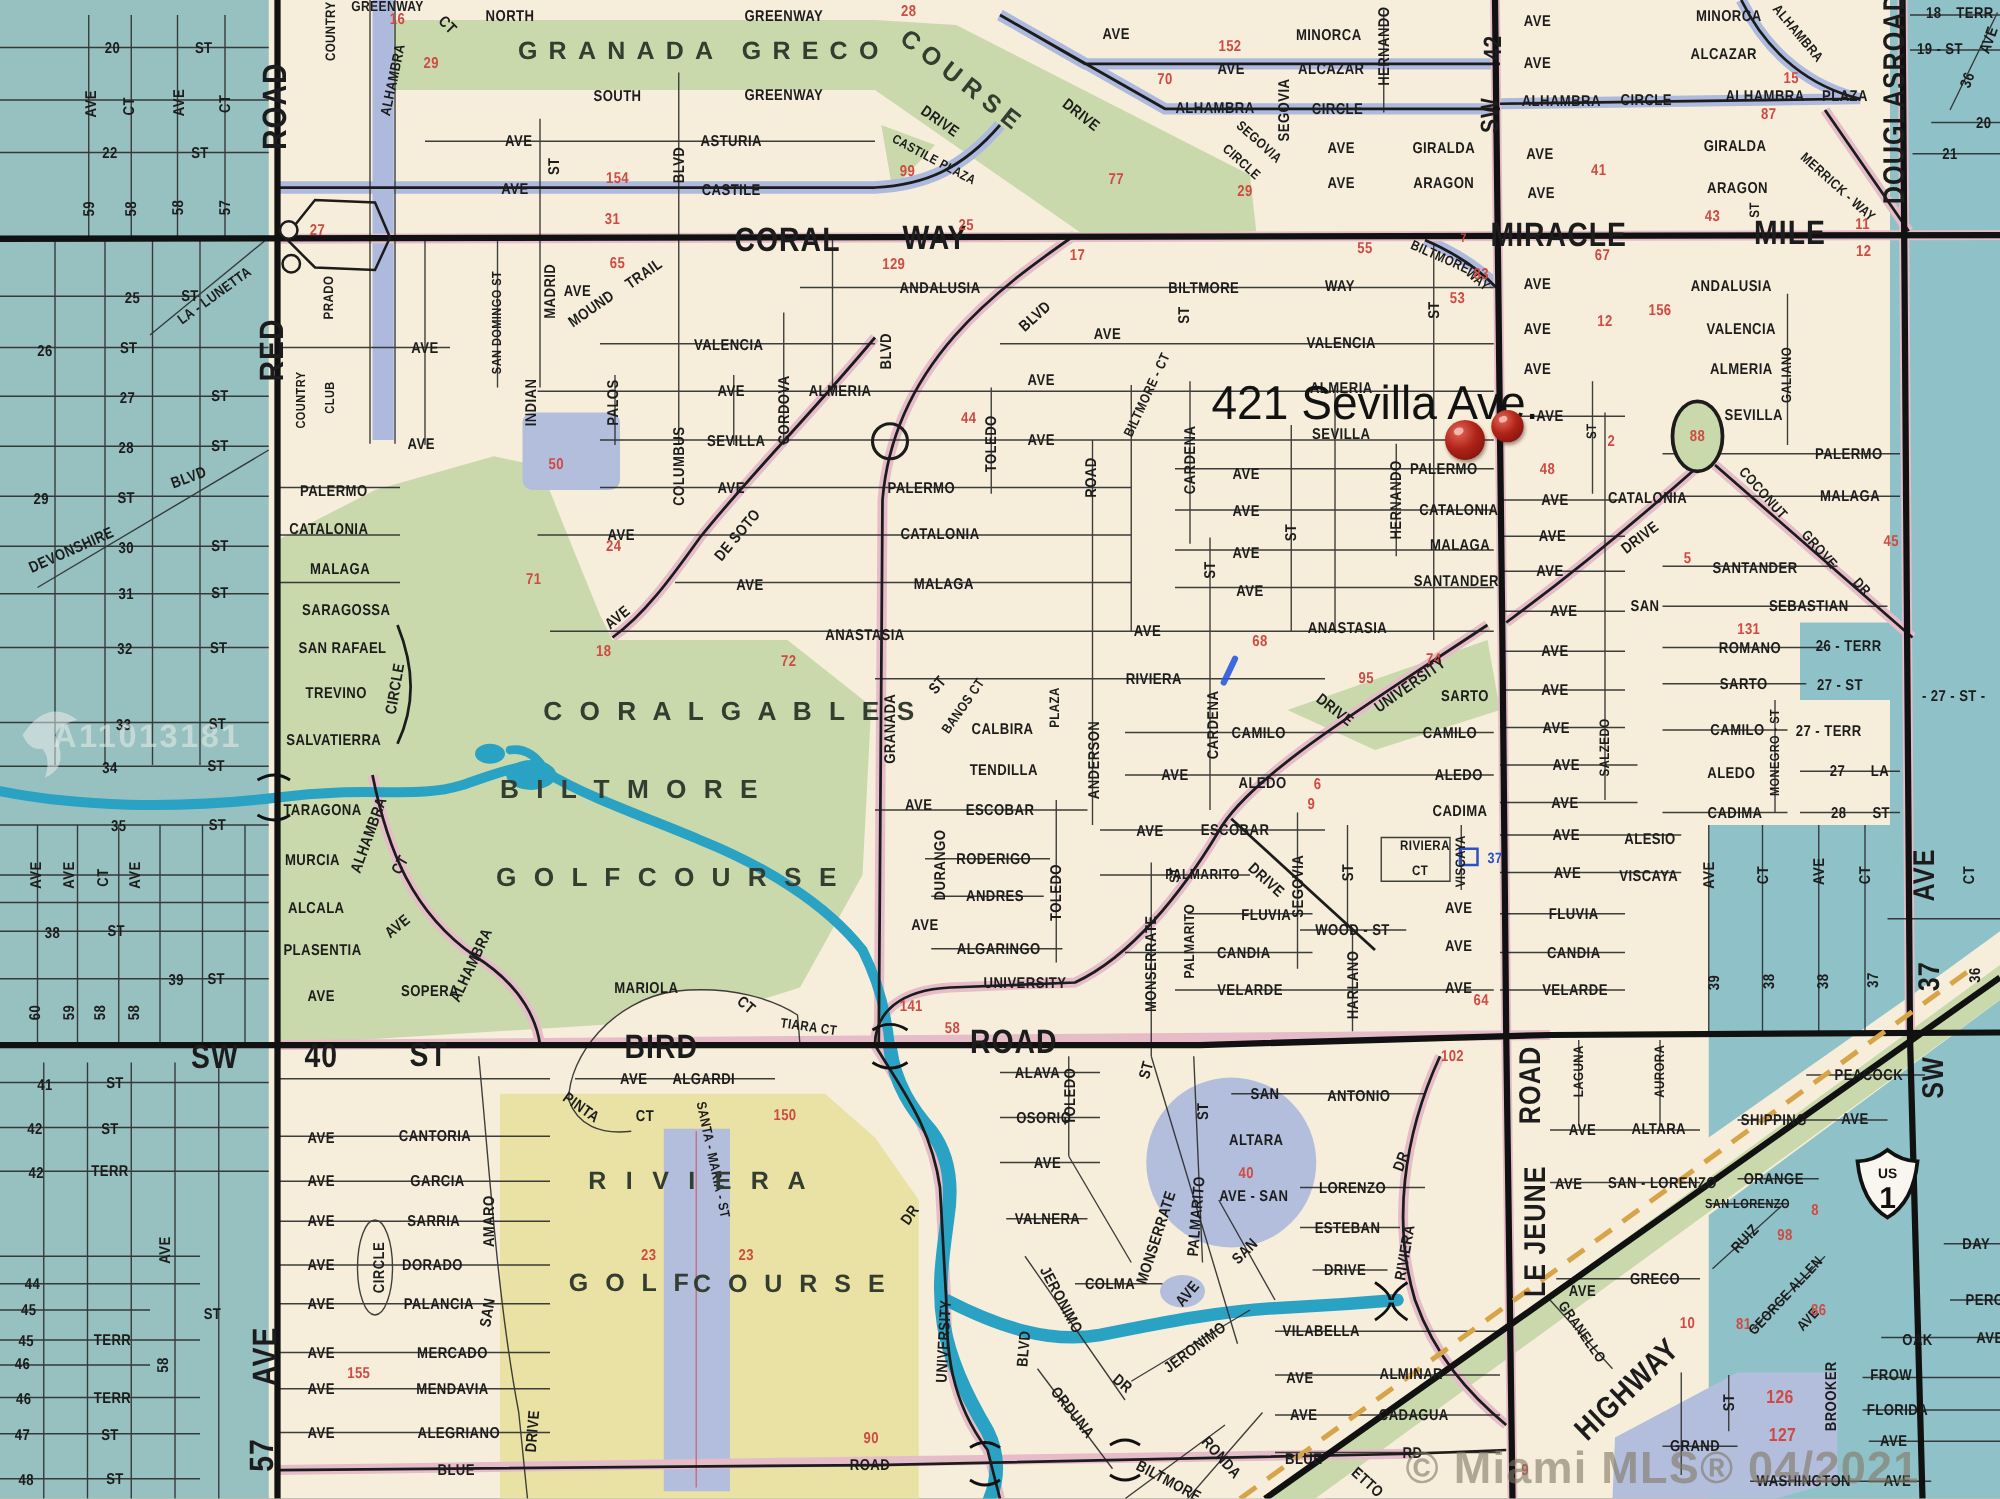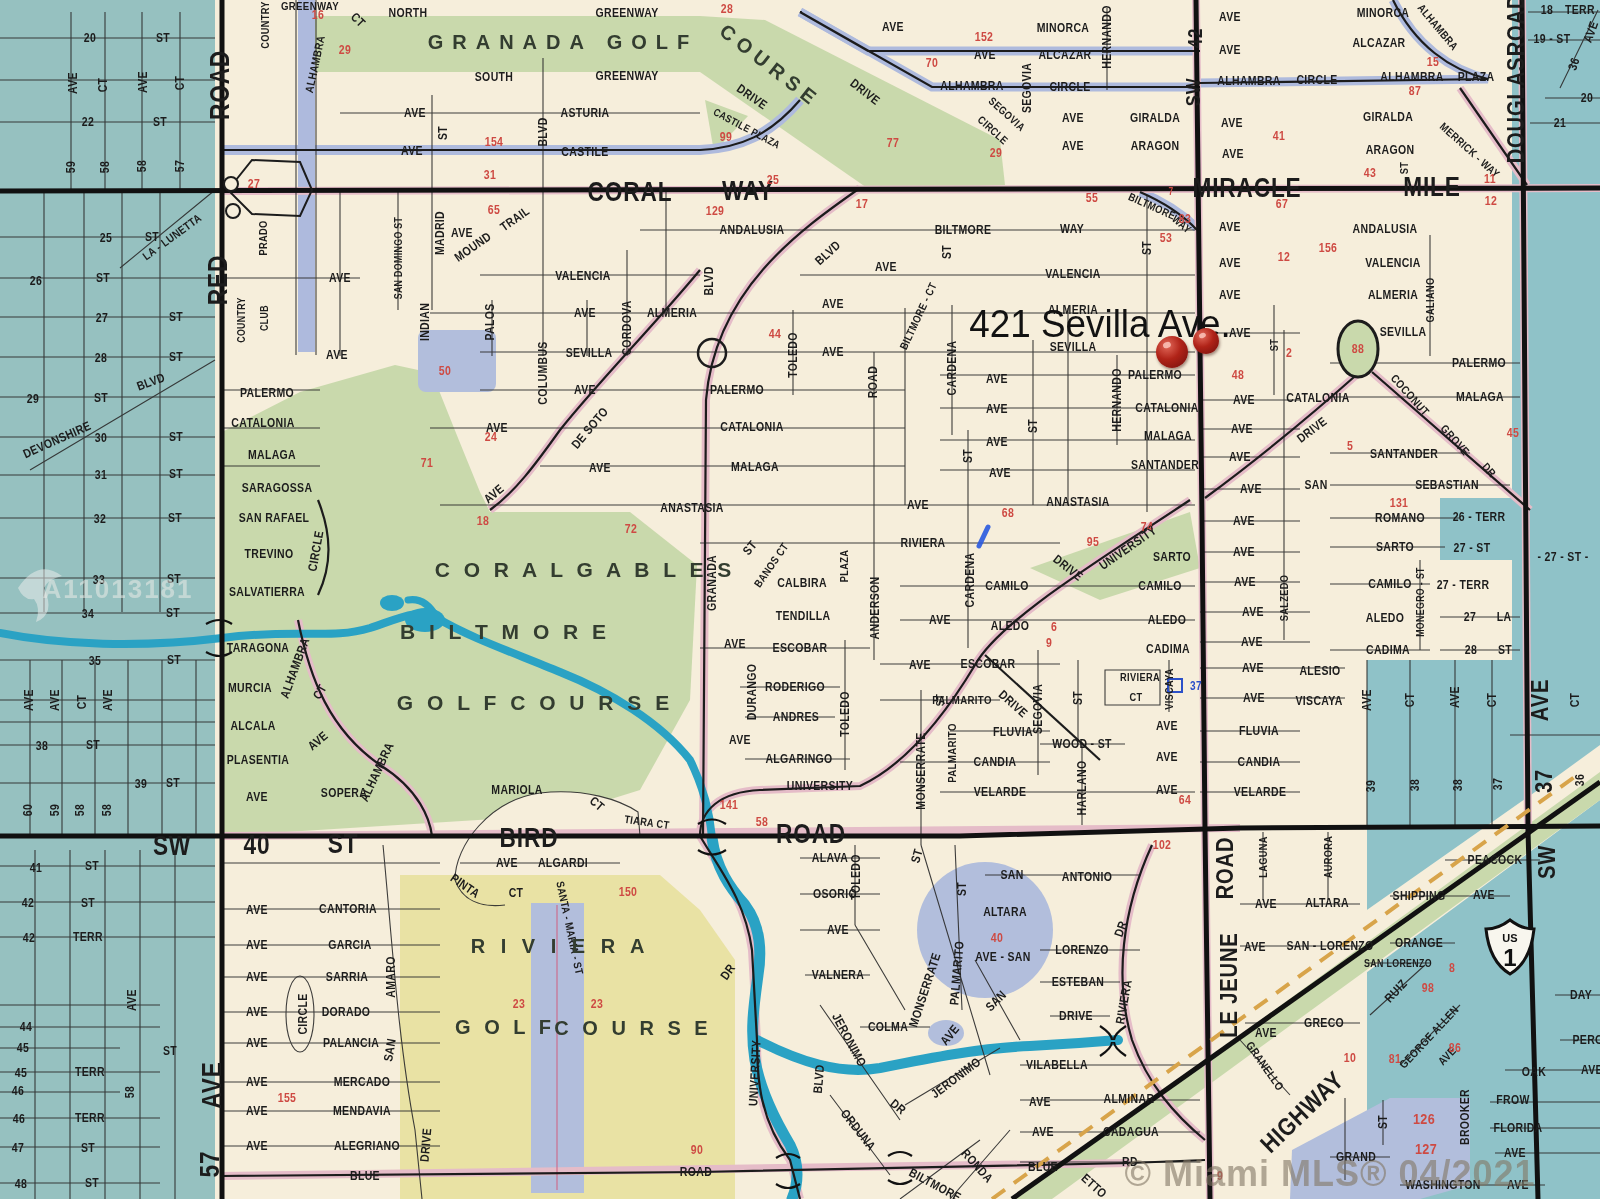--- a/index.html
+++ b/index.html
@@ -251,21 +251,21 @@
       <span class="lbl" style="left: 241px; top: 320px; font-size: 10.5px; transform: translate(-50%, -50%) rotate(-90deg) scaleX(0.84);">COUNTRY</span>
       <span class="lbl" style="left: 264px; top: 318px; font-size: 10.5px; transform: translate(-50%, -50%) rotate(-90deg) scaleX(0.84);">CLUB</span>
       <span class="lbl" style="left: 310px; top: 6px; font-size: 11.5px; transform: translate(-50%, -50%) rotate(0deg) scaleX(0.84);">GREENWAY</span>
       <span class="lbl" style="left: 408px; top: 13px; transform: translate(-50%, -50%) rotate(0deg) scaleX(0.84);">NORTH</span>
       <span class="lbl" style="left: 627px; top: 13px; transform: translate(-50%, -50%) rotate(0deg) scaleX(0.84);">GREENWAY</span>
       <span class="lbl red" style="left: 318px; top: 15px; transform: translate(-50%, -50%) rotate(0deg) scaleX(0.84);">16</span>
       <span class="lbl" style="left: 358px; top: 20px; transform: translate(-50%, -50%) rotate(45deg) scaleX(0.84);">CT</span>
       <span class="lbl red" style="left: 345px; top: 50px; transform: translate(-50%, -50%) rotate(0deg) scaleX(0.84);">29</span>
       <span class="lbl" style="left: 315px; top: 64px; font-size: 11.5px; transform: translate(-50%, -50%) rotate(-78deg) scaleX(0.84);">ALHAMBRA</span>
       <span class="lbl red" style="left: 727px; top: 9px; transform: translate(-50%, -50%) rotate(0deg) scaleX(0.84);">28</span>
-      <span class="lbl gc" style="left: 563px; top: 42px; font-size: 20px; letter-spacing: 9px; transform: translate(-50%, -50%) rotate(0deg) scaleX(1);">GRANADA GOLF</span>
+      <span class="lbl gc" style="left: 563px; top: 42px; font-size: 20px; letter-spacing: 9px; transform: translate(-50%, -50%) rotate(0deg) scaleX(1);">GRANADA GRECO</span>
       <span class="lbl gc" style="left: 770px; top: 66px; font-size: 20px; letter-spacing: 6px; transform: translate(-50%, -50%) rotate(38deg) scaleX(1);">COURSE</span>
       <span class="lbl" style="left: 494px; top: 77px; transform: translate(-50%, -50%) rotate(0deg) scaleX(0.84);">SOUTH</span>
       <span class="lbl" style="left: 627px; top: 76px; transform: translate(-50%, -50%) rotate(0deg) scaleX(0.84);">GREENWAY</span>
       <span class="lbl" style="left: 752px; top: 97px; transform: translate(-50%, -50%) rotate(35deg) scaleX(0.84);">DRIVE</span>
       <span class="lbl" style="left: 415px; top: 113px; transform: translate(-50%, -50%) rotate(0deg) scaleX(0.84);">AVE</span>
       <span class="lbl" style="left: 585px; top: 113px; transform: translate(-50%, -50%) rotate(0deg) scaleX(0.84);">ASTURIA</span>
       <span class="lbl" style="left: 412px; top: 151px; transform: translate(-50%, -50%) rotate(0deg) scaleX(0.84);">AVE</span>
       <span class="lbl" style="left: 585px; top: 152px; transform: translate(-50%, -50%) rotate(0deg) scaleX(0.84);">CASTILE</span>
       <span class="lbl" style="left: 747px; top: 128px; font-size: 10.5px; transform: translate(-50%, -50%) rotate(28deg) scaleX(0.84);">CASTILE PLAZA</span>
       <span class="lbl red" style="left: 726px; top: 137px; transform: translate(-50%, -50%) rotate(0deg) scaleX(0.84);">99</span>

